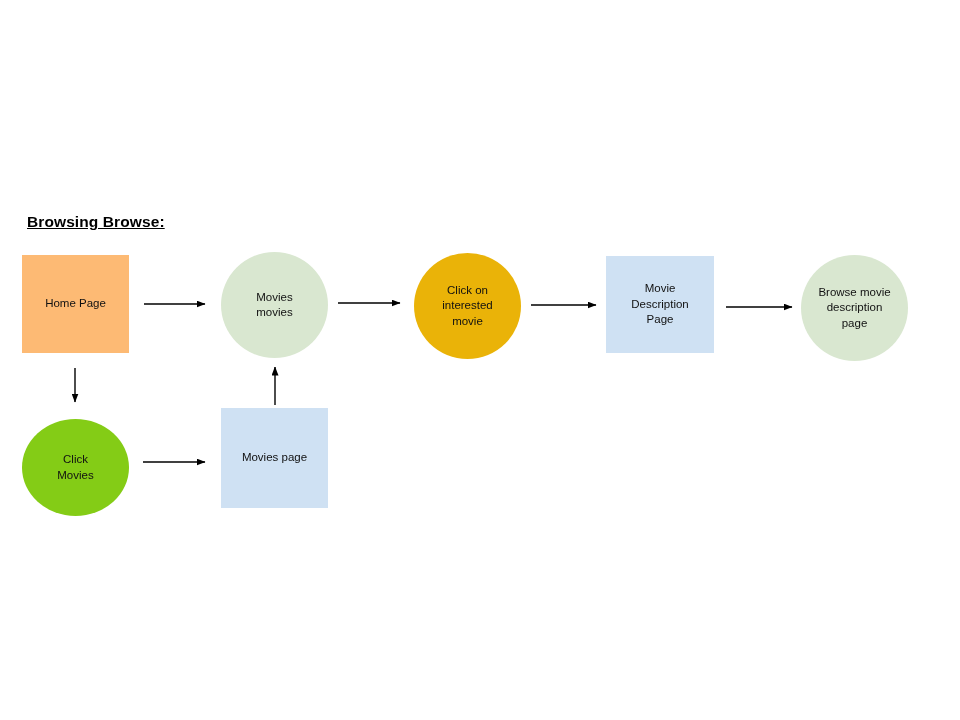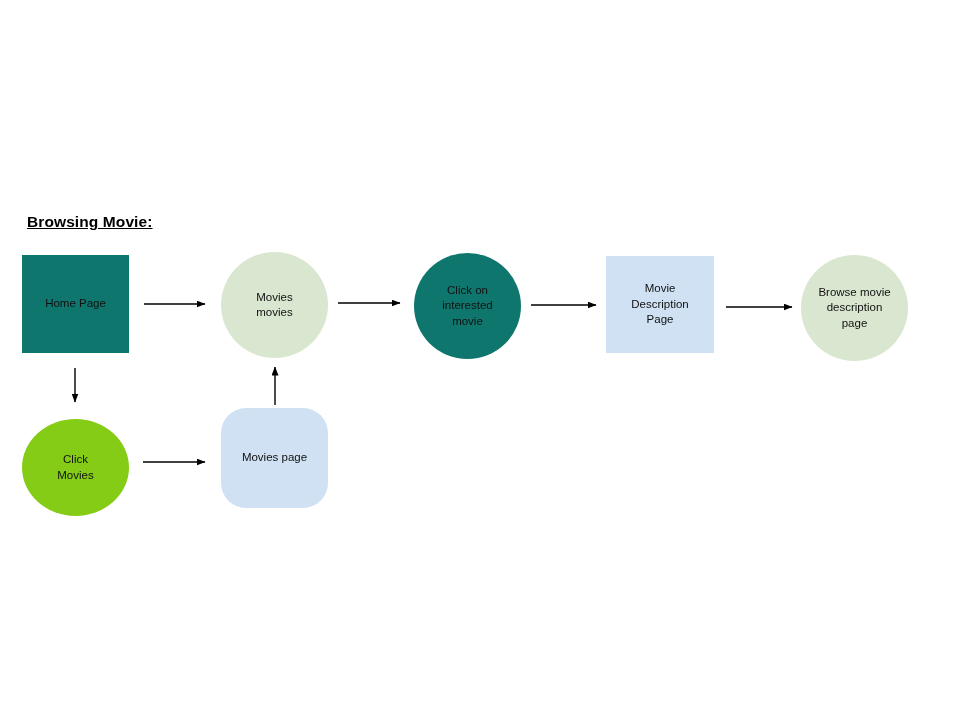--- a/index.html
+++ b/index.html
@@ -61,64 +61,64 @@
     width: 960px;
     height: 720px;
     pointer-events: none;
   }
 </style>
 </head>
 <body style="background: rgb(255, 255, 255);">
 
 <div id="canvas">
 
-  <div class="title">Browsing Movie:</div>
+  <div class="title">Browsing Browse:</div>
 
   <svg class="arrow-svg" viewBox="0 0 960 720" xmlns="http://www.w3.org/2000/svg">
     <defs>
       <marker id="arrowhead" markerWidth="9" markerHeight="7" refX="8.5" refY="3.5" orient="auto" markerUnits="userSpaceOnUse">
         <polygon points="0 0, 9 3.5, 0 7" fill="#000000"></polygon>
       </marker>
     </defs>
     <g id="arrow-group">
         <line x1="144" y1="304" x2="205" y2="304" stroke="#000000" stroke-width="1.4" marker-end="url(#arrowhead)"></line>
         <line x1="338" y1="303" x2="400" y2="303" stroke="#000000" stroke-width="1.4" marker-end="url(#arrowhead)"></line>
         <line x1="531" y1="305" x2="596" y2="305" stroke="#000000" stroke-width="1.4" marker-end="url(#arrowhead)"></line>
         <line x1="726" y1="307" x2="792" y2="307" stroke="#000000" stroke-width="1.4" marker-end="url(#arrowhead)"></line>
         <line x1="75" y1="368" x2="75" y2="402" stroke="#000000" stroke-width="1.4" marker-end="url(#arrowhead)"></line>
         <line x1="143" y1="462" x2="205" y2="462" stroke="#000000" stroke-width="1.4" marker-end="url(#arrowhead)"></line>
         <line x1="275" y1="405" x2="275" y2="367" stroke="#000000" stroke-width="1.4" marker-end="url(#arrowhead)"></line>
       </g>
   </svg>
 
   <div id="node-layer">
-      <div class="node rect" style="left: 22px; top: 255px; width: 107px; height: 98px; background: #0f766e;">
+      <div class="node rect" style="left: 22px; top: 255px; width: 107px; height: 98px; background: #fdba74;">
         <span class="label">Home Page</span>
       </div>
       <div class="node ellipse" style="left: 221px; top: 252px; width: 107px; height: 106px; background: rgb(217, 231, 208);">
         <span class="label">Movies
 movies</span>
       </div>
-      <div class="node ellipse" style="left: 414px; top: 253px; width: 107px; height: 106px; background: #0f766e;">
+      <div class="node ellipse" style="left: 414px; top: 253px; width: 107px; height: 106px; background: #eab308;">
         <span class="label">Click on
 interested
 movie</span>
       </div>
       <div class="node rect" style="left: 606px; top: 256px; width: 108px; height: 97px; background: rgb(207, 225, 243);">
         <span class="label">Movie
 Description
 Page</span>
       </div>
       <div class="node ellipse" style="left: 801px; top: 255px; width: 107px; height: 106px; background: rgb(217, 231, 208);">
         <span class="label">Browse movie
 description
 page</span>
       </div>
       <div class="node ellipse" style="left: 22px; top: 419px; width: 107px; height: 97px; background: #84cc16;">
         <span class="label">Click
 Movies</span>
       </div>
-      <div class="node rect" style="left: 221px; top: 408px; width: 107px; height: 100px; background: rgb(207, 225, 243); border-radius: 25px;">
+      <div class="node rect" style="left: 221px; top: 408px; width: 107px; height: 100px; background: rgb(207, 225, 243);">
         <span class="label">Movies  page</span>
       </div>
     </div>
 
 </div>
 
 </body></html>

